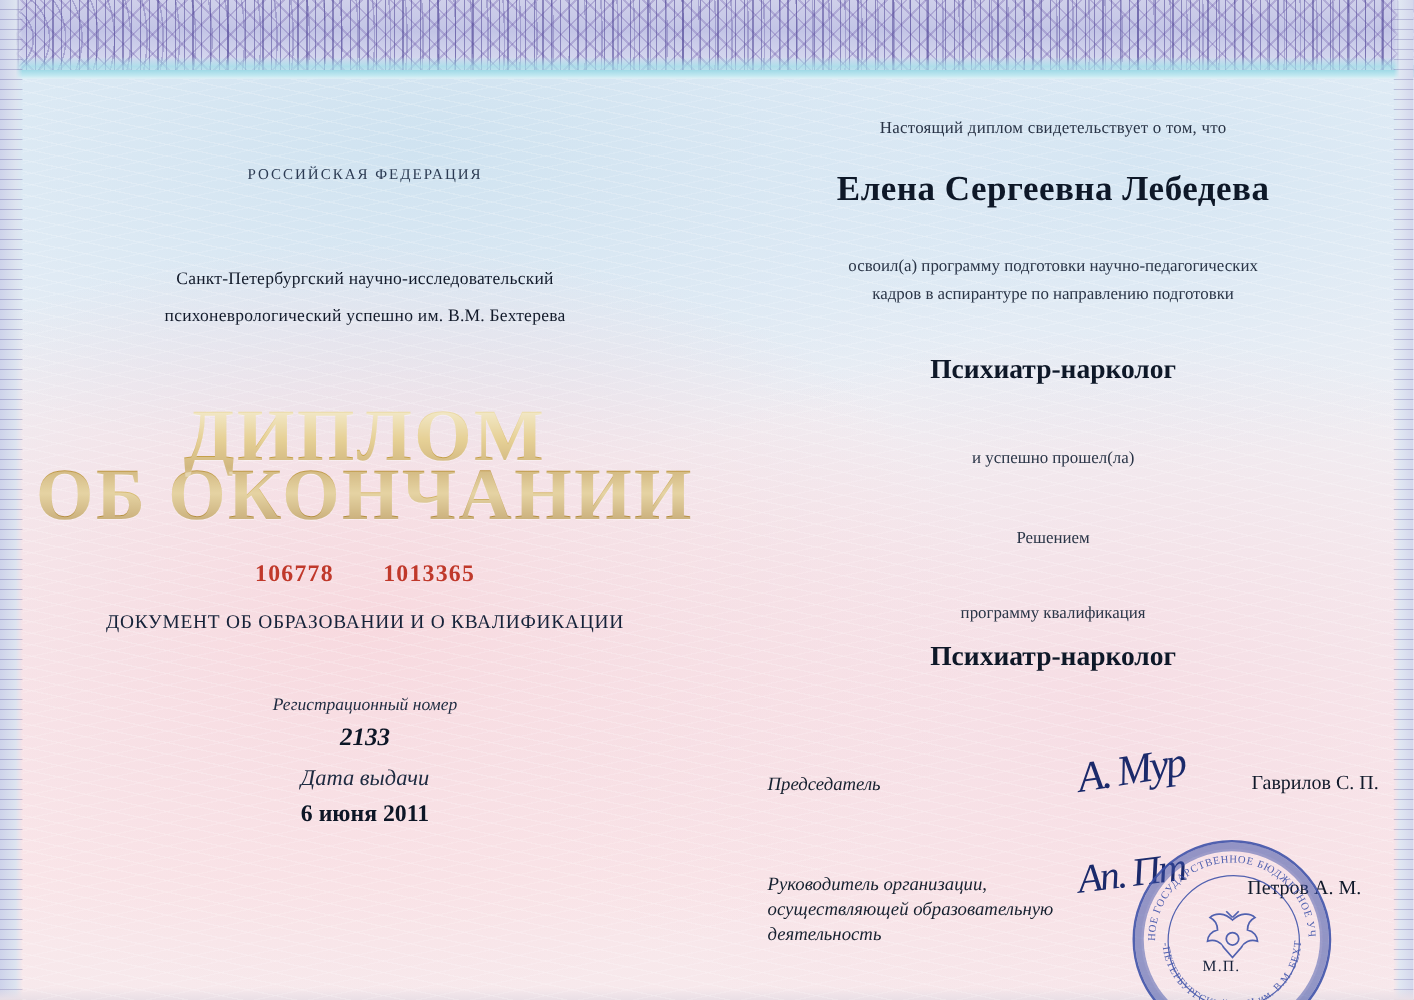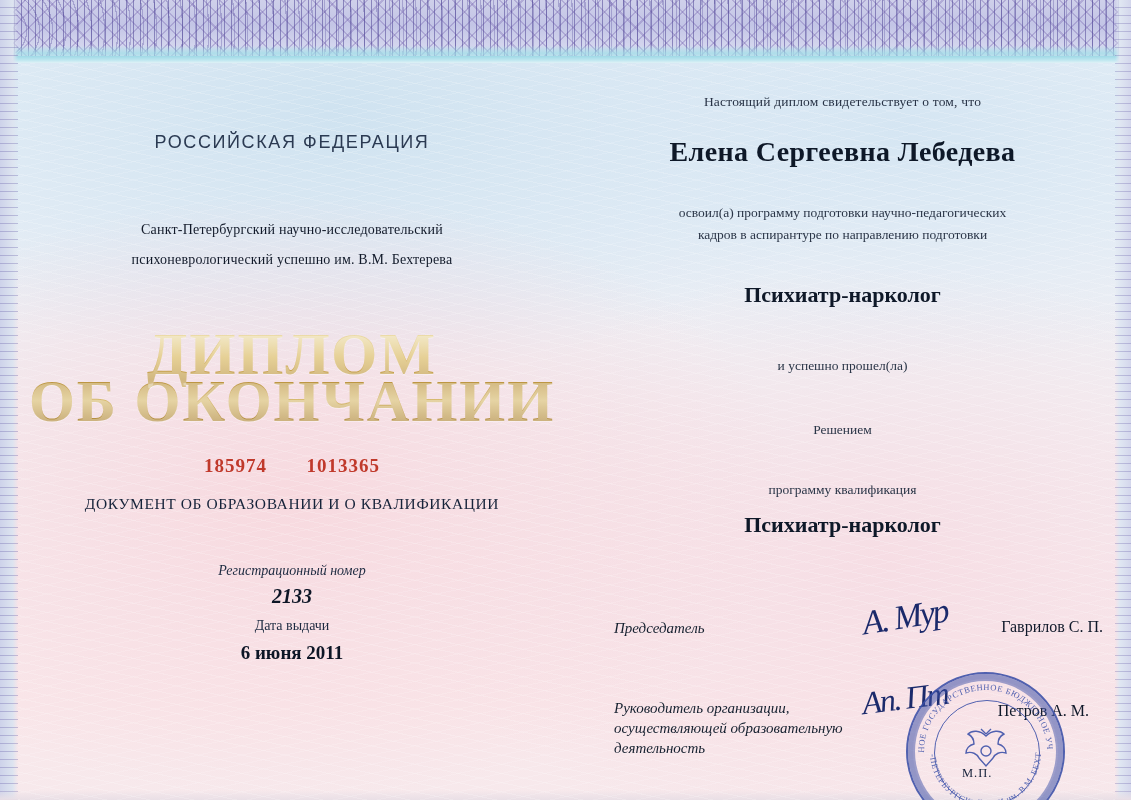--- a/index.html
+++ b/index.html
@@ -79,24 +79,24 @@
   .col-right {
     position: absolute;
     left: 570px; top: 70px;
     width: 545px; height: 725px;
     text-align: center;
   }
 
   
   .rf-label {
     margin-top: 62px;
-    font-size: 18px;
+    font-size: 12px;
     letter-spacing: 1.6px;
     color: #2b3a52;
-    font-family: Liberation Sans, sans-serif;
+    font-family: Liberation Serif, serif;
   }
   .institute {
     margin-top: 62px;
     font-size: 14px;
     line-height: 30px;
     color: #121a2a;
     letter-spacing: 0.2px;
   }
   .diploma-title {
     margin-top: 56px;
@@ -134,21 +134,22 @@
   }
   .reg-number {
     margin-top: 6px;
     font-size: 20px;
     font-weight: bold;
     color: #0d1626;
     font-style: italic;
   }
   .date-label {
     margin-top: 10px;
-    font-size: 14px;
+    font-size: 18px;
+    font-style: italic;
     color: #1d2a40;
   }
   .date-value {
     margin-top: 8px;
     font-size: 19px;
     font-weight: bold;
     color: #0d1626;
   }
 
   
@@ -321,21 +322,21 @@
       <div>Санкт-Петербургский научно-исследовательский</div>
       <div>психоневрологический успешно им. В.М. Бехтерева</div>
     </div>
 
     <div class="diploma-title">
       <span>ДИПЛОМ</span>
       <span>ОБ ОКОНЧАНИИ</span>
     </div>
 
     <div class="serials">
-      <span>185974</span>
+      <span>106778</span>
       <span class="gap"></span>
       <span>1013365</span>
     </div>
 
     <div class="doc-sub">ДОКУМЕНТ ОБ ОБРАЗОВАНИИ И О КВАЛИФИКАЦИИ</div>
 
     <div class="reg-label">Регистрационный номер</div>
     <div class="reg-number">2133</div>
 
     <div class="date-label">Дата выдачи</div>

